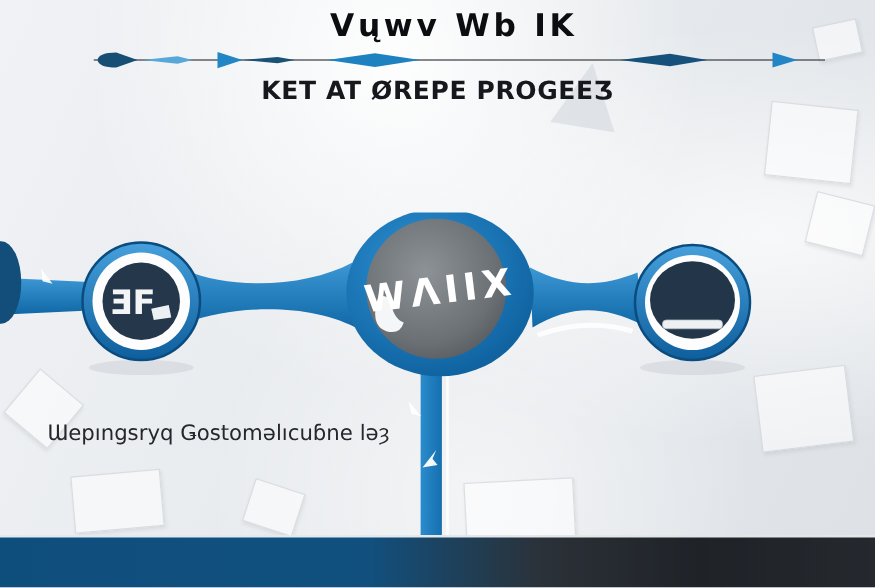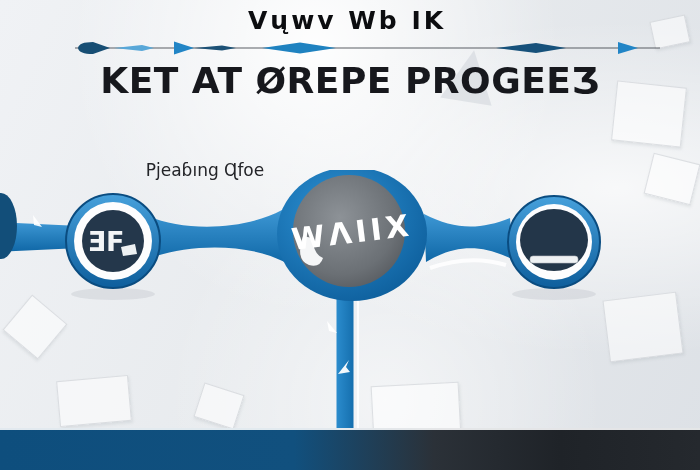--- a/index.html
+++ b/index.html
@@ -19,25 +19,25 @@
   .g3{left:648px;top:158px;width:46px;height:40px;transform:rotate(14deg);}
   .g4{left:606px;top:296px;width:72px;height:60px;transform:rotate(-7deg);}
   .g5{left:12px;top:304px;width:44px;height:44px;transform:rotate(40deg);}
   .g6{left:58px;top:378px;width:70px;height:44px;transform:rotate(-5deg);}
   .g7{left:198px;top:388px;width:40px;height:34px;transform:rotate(18deg);}
   .g8{left:444px;top:50px;width:0;height:0;background:none;border:none;
       border-left:26px solid transparent;border-right:26px solid transparent;
       border-bottom:52px solid rgba(190,196,203,.35);transform:rotate(9deg);box-shadow:none;}
   .g9{left:372px;top:384px;width:86px;height:52px;transform:rotate(-3deg);}
 
-  .wordmark{position:absolute;left:248px;top:6px;width:230px;text-align:left;
+  .wordmark{position:absolute;left:248px;top:6px;width:230px;text-align:center;
     font-size:25px;font-weight:700;letter-spacing:3px;color:#0c0d10;}
   .arrowband{position:absolute;left:60px;top:36px;}
   .title{position:absolute;left:0;top:60px;width:700px;text-align:center;
-    font-size:36px;font-weight:800;letter-spacing:.5px;color:#17181d;}
+    font-size:20px;font-weight:800;letter-spacing:.5px;color:#17181d;}
   .label-left{position:absolute;left:105px;top:160px;width:200px;text-align:center;
     font-size:17px;color:#232428;}
   .label-right{position:absolute;left:443px;top:150px;white-space:nowrap;
     font-size:17.5px;color:#232428;}
   .flow{position:absolute;left:0;top:170px;}
   .flow text{font-family:"DejaVu Sans","Liberation Sans",sans-serif;}
   .caption-left{position:absolute;left:38px;top:337px;white-space:nowrap;
     font-size:17px;color:#26272c;}
   .caption-right{position:absolute;left:408px;top:338px;white-space:nowrap;
     font-size:16.5px;color:#26272c;}
@@ -68,21 +68,20 @@
     <path d="M54,12 L82,9 L94,12 L82,15 Z" fill="#58a7d8"></path>
     <path d="M114,5.5 L134,12 L114,18.5 Z" fill="#2285c6"></path>
     <path d="M134,12 L162,9.5 L176,12 L162,14.5 Z" fill="#1c5176"></path>
     <path d="M202,12 L240,6.5 L276,12 L240,17.5 Z" fill="#1f82c0"></path>
     <path d="M436,12 L476,7 L506,12 L476,17 Z" fill="#16517b"></path>
     <path d="M558,6 L578,12 L558,18 Z" fill="#2285c6"></path>
   </svg>
 
   <div class="title">KET AT ØREPE PROGEEƷ</div>
 
-  <div class="label-left">Pjeaɓıng Ɋfoe</div>
 
   <svg class="flow" width="700" height="260" viewBox="0 0 700 260">
     <defs>
       <linearGradient id="ringGrad" x1="0" y1="0" x2="0" y2="1">
         <stop offset="0" stop-color="#46a0db"></stop>
           <stop offset="1" stop-color="#0e5e9c"></stop>
       </linearGradient>
       <linearGradient id="bandGrad" x1="0" y1="0" x2="0" y2="1">
         <stop offset="0" stop-color="#3d97d4"></stop>
           <stop offset="1" stop-color="#0f67a6"></stop>
@@ -133,15 +132,16 @@
     </g>
 
     <g>
       <circle cx="554" cy="72" r="46" fill="url(#ringGrad)" stroke="#0a4c80" stroke-width="2"></circle>
       <circle cx="554" cy="72" r="38" fill="#fdfdfe"></circle>
       <ellipse cx="554" cy="70" rx="34" ry="31" fill="#233649"></ellipse>
       <rect x="530" y="86" width="48" height="7" rx="3" fill="#eef1f3" stroke="#b9bec3" stroke-width=".6"></rect>
     </g>
   </svg>
 
+  <div class="caption-left">Ɯepıngsryq Ǥostomǝlıcuɓne lǝȝ</div>
 
   <div class="footerbar"></div>
 </div>
 
 </body></html>

